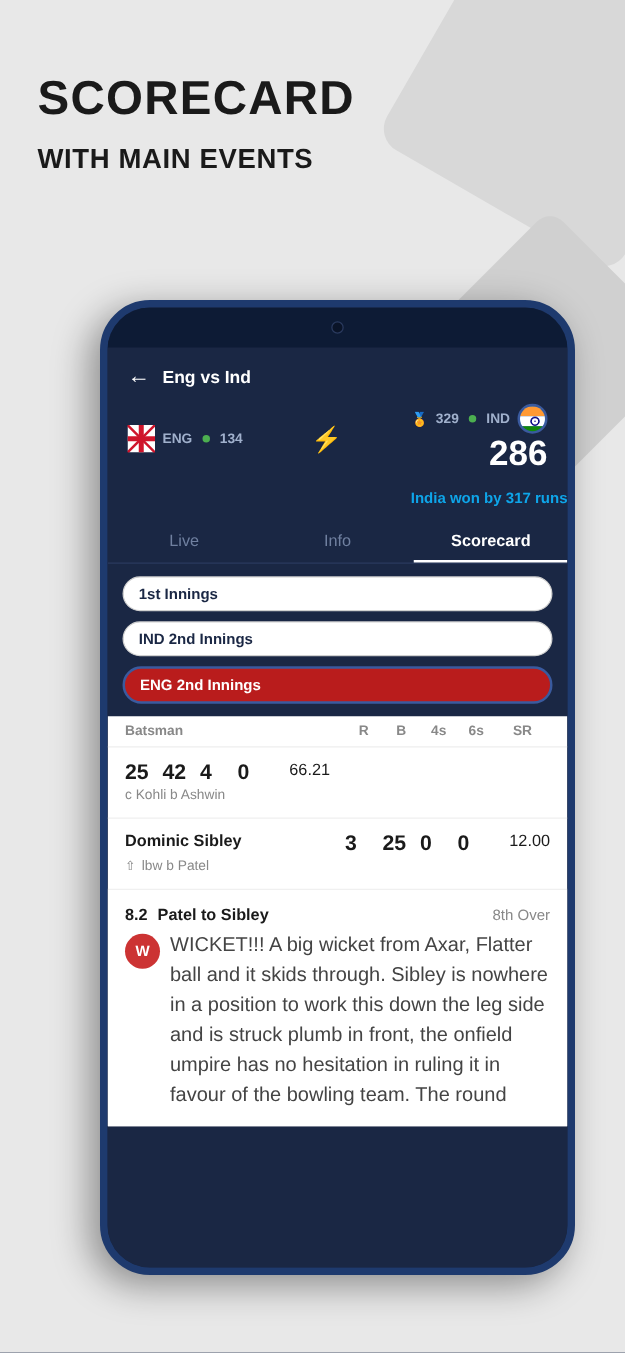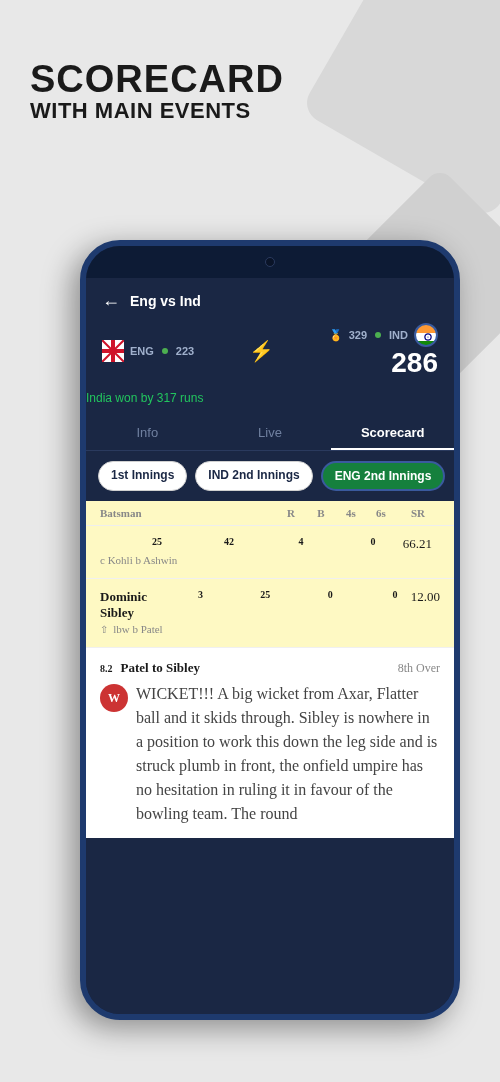--- a/index.html
+++ b/index.html
@@ -54,21 +54,21 @@
       color: #1a1a1a;
       text-transform: uppercase;
       letter-spacing: 1px;
       line-height: 1;
     }
     .header-subtitle {
       font-size: 22px;
       font-weight: 700;
       color: #1a1a1a;
       text-transform: uppercase;
-      margin-top: 0;
+      margin-top: 16px;
       letter-spacing: 0.5px;
     }
 
     
     .phone-frame {
       position: absolute;
       top: 240px;
       left: 80px;
       width: 380px;
       height: 780px;
@@ -169,24 +169,24 @@
 
     
     .team-right {
       display: flex;
       flex-direction: column;
       align-items: flex-end;
     }
 
     
     .result-text {
-      text-align: left;
-      color: #22c55e;
+      text-align: right;
+      color: #0ea5e9;
       font-size: 12px;
-      font-weight: 400;
+      font-weight: 700;
       padding: 4px 0 10px;
     }
 
     
     .tabs {
       display: flex;
       border-bottom: 1px solid #2a3a5e;
       margin: 0 0;
     }
     .tab {
@@ -210,46 +210,46 @@
       height: 2px;
       background: #ffffff;
     }
 
     
     .innings-tabs {
       display: flex;
       gap: 8px;
       padding: 10px 12px;
       overflow-x: auto;
+      flex-direction: column;
     }
     .innings-tab {
       padding: 6px 12px;
       border-radius: 20px;
       font-size: 12px;
       font-weight: 600;
       cursor: pointer;
       white-space: nowrap;
     }
     .innings-tab.default {
       background: #ffffff;
       color: #1a2744;
       border: 1px solid #d0d0d0;
     }
     .innings-tab.active {
-      background: #15803d;
+      background: #b91c1c;
       color: #ffffff;
       border: 2px solid #3a5a9e;
     }
 
     
     .scorecard-table {
       width: 100%;
-      background: #fef9c3;
+      background: #ffffff;
       margin: 0;
-      font-family: Liberation Serif, serif;
     }
     .table-header {
       display: flex;
       padding: 6px 14px;
       border-bottom: 1px solid #eee;
     }
     .col-batsman {
       flex: 1;
       font-size: 11px;
       color: #888;
@@ -279,25 +279,23 @@
       align-items: flex-start;
     }
     .batsman-name {
       flex: 1;
       font-size: 13px;
       font-weight: 700;
       color: #1a1a1a;
     }
     .batsman-stat {
       width: 30px;
-      text-align: center;
-      font-size: 10px;
-      color: #1a1a1a;
-      font-weight: 600;
-      margin-left: 42px;
+      font-size: 17px;
+      color: #1a1a1a;
+      font-weight: 600;
     }
     .batsman-sr {
       width: 44px;
       text-align: right;
       font-size: 13px;
       color: #1a1a1a;
     }
     .batsman-dismiss {
       font-size: 11px;
       color: #888;
@@ -319,21 +317,21 @@
       justify-content: space-between;
       align-items: center;
       margin-bottom: 6px;
     }
     .event-over-info {
       display: flex;
       align-items: center;
       gap: 8px;
     }
     .event-ball {
-      font-size: 10px;
+      font-size: 13px;
       font-weight: 700;
       color: #1a1a1a;
     }
     .event-description {
       font-size: 13px;
       font-weight: 600;
       color: #1a1a1a;
     }
     .event-over-label {
       font-size: 12px;
@@ -412,21 +410,21 @@
 
           <svg class="eng-flag" viewBox="0 0 22 22">
             <rect width="22" height="22" fill="#ffffff" rx="2"></rect>
             <rect x="9" y="0" width="4" height="22" fill="#cf142b"></rect>
             <rect x="0" y="9" width="22" height="4" fill="#cf142b"></rect>
             <line x1="0" y1="0" x2="22" y2="22" stroke="#cf142b" stroke-width="2"></line>
             <line x1="22" y1="0" x2="0" y2="22" stroke="#cf142b" stroke-width="2"></line>
           </svg>
           <span class="team-name-small">ENG</span>
           <span class="dot-indicator"></span>
-          <span class="team-name-small">223</span>
+          <span class="team-name-small">134</span>
         </div>
       </div>
 
       <div class="vs-icon">⚡</div>
 
       <div class="team-right">
         <div class="team-header">
           <span style="color:#f0d060; font-size:11px;">🏅</span>
           <span class="team-name-small">329</span>
           <span class="dot-indicator"></span>
@@ -444,24 +442,24 @@
           </div>
         </div>
         <div class="score-main">286</div>
       </div>
     </div>
 
     <div class="result-text">India won by 317 runs</div>
 
     <div class="tabs">
       <div class="tab">
+        <span>Live</span>
+      </div>
+      <div class="tab">
         <span>Info</span>
-      </div>
-      <div class="tab">
-        <span>Live</span>
       </div>
       <div class="tab active">
         <span>Scorecard</span>
       </div>
     </div>
 
     <div class="innings-tabs">
       <div class="innings-tab default">
         <span>1st Innings</span>
       </div>

